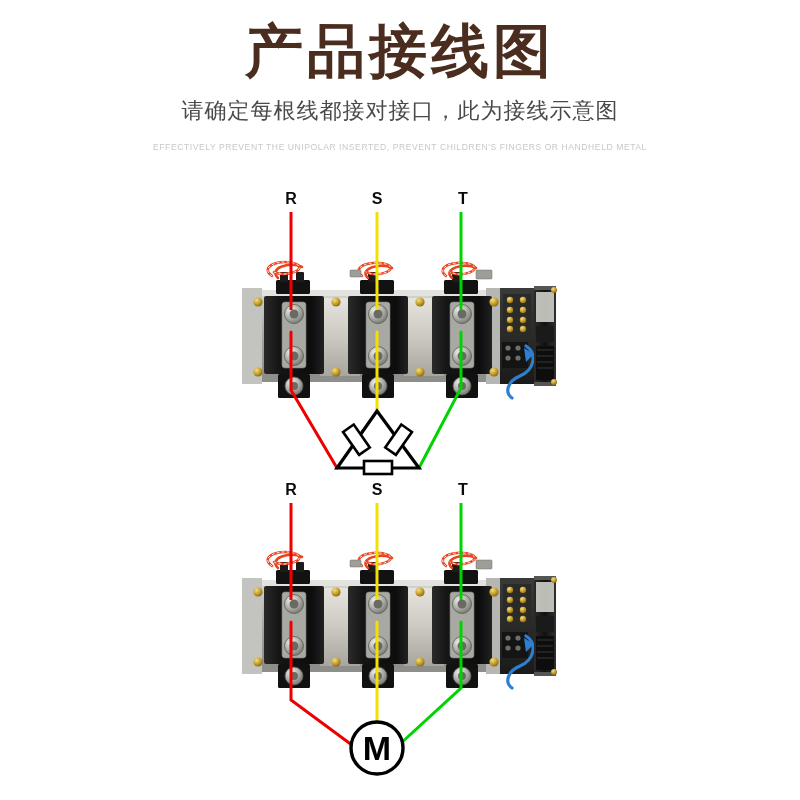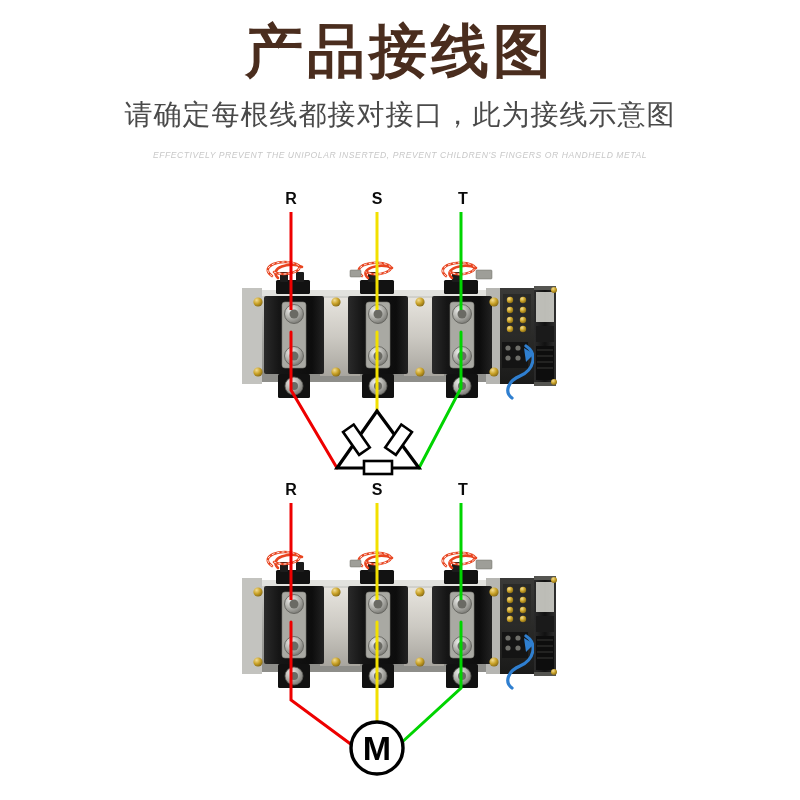--- a/index.html
+++ b/index.html
@@ -13,27 +13,26 @@
   #stage{position:absolute;left:0;top:0;width:800px;height:572px;}
 
   
   .hdr{position:absolute;left:0;top:0;width:800px;text-align:center;}
   .title{
     font-size:58px;font-weight:bold;letter-spacing:4px;
     color:#4a2d1e;line-height:1;margin-top:22px;
     font-family:"DejaVu Sans","Liberation Sans",sans-serif;
   }
   .subtitle{
-    font-size:28px;color:#4a4a4a;letter-spacing:1px;margin-top:16px;
+    font-size:22px;color:#4a4a4a;letter-spacing:1px;margin-top:16px;
     font-family:Liberation Mono, monospace;
   }
   .eng{
     font-size:8.6px;color:#c8c8c8;letter-spacing:.55px;margin-top:13px;line-height:1.9;
     font-family:"Liberation Sans",sans-serif;
-    font-style:italic;
   }
 
   
   .plabel{
     position:absolute;font-size:16px;font-weight:bold;color:#0a0a0a;
     width:30px;text-align:center;
     font-family:"Liberation Sans",sans-serif;
   }
 
   

